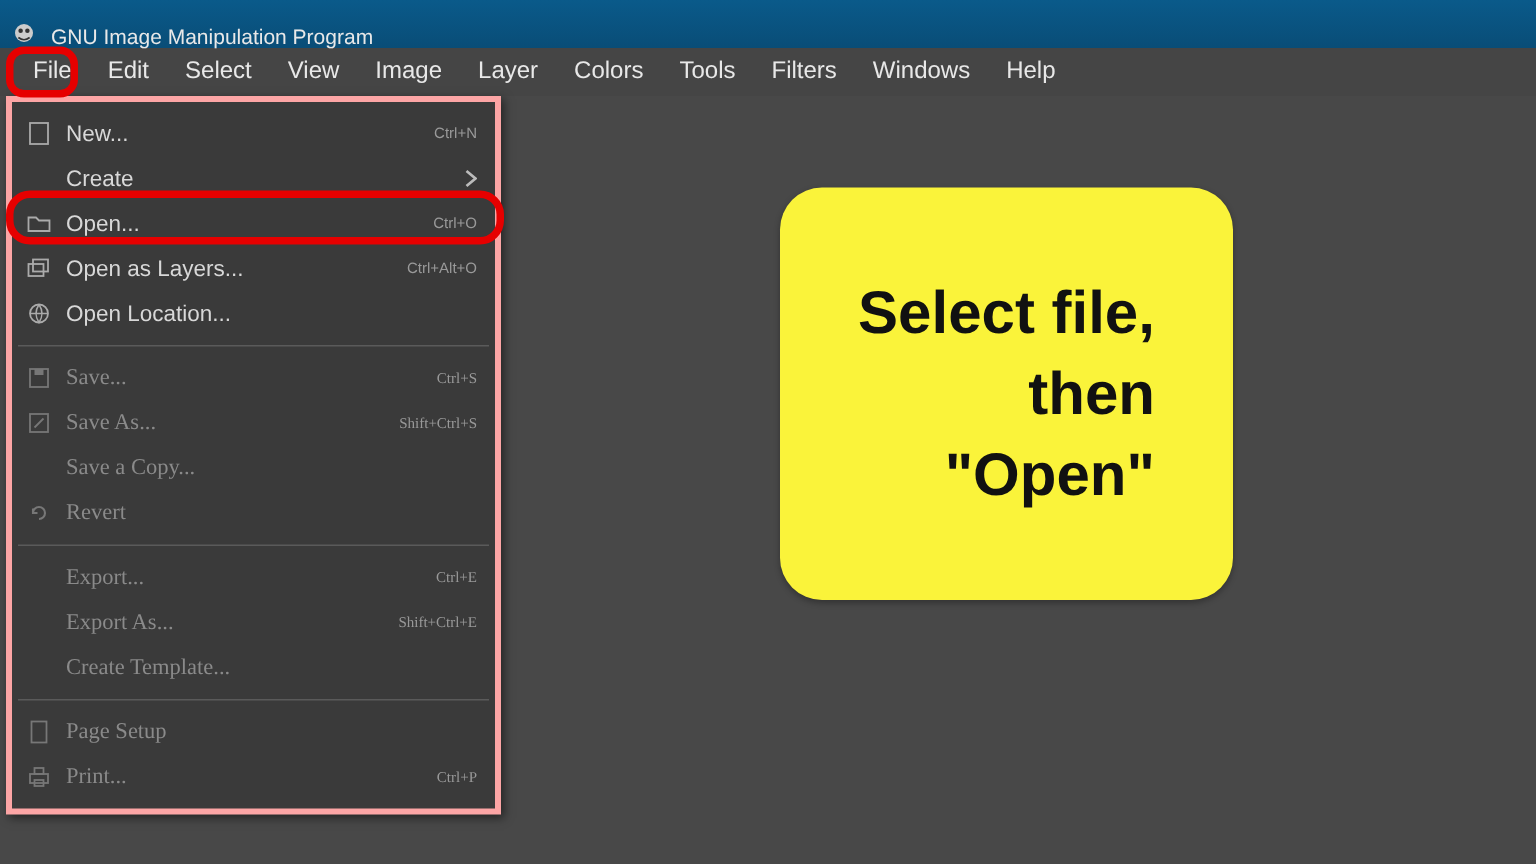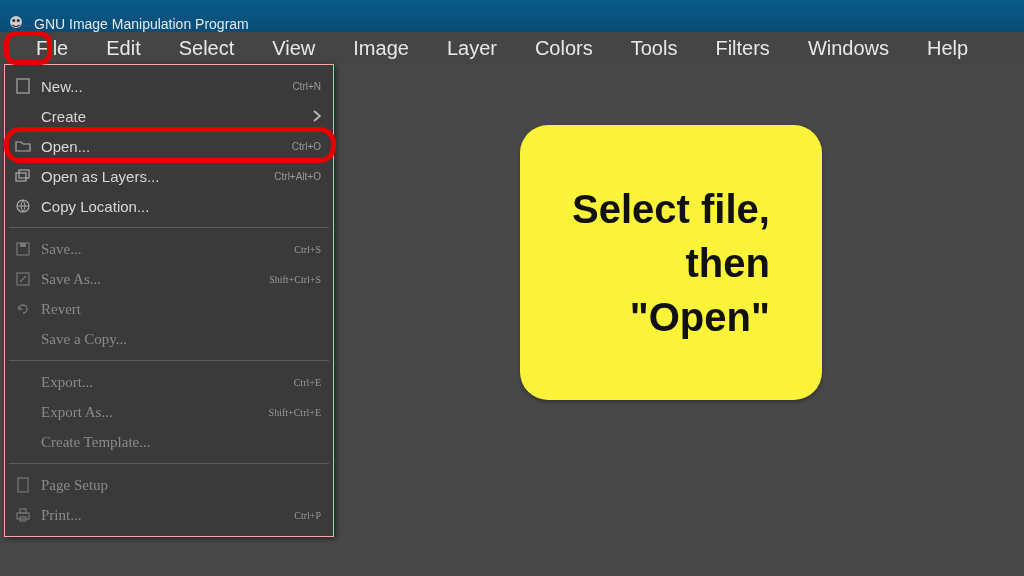--- a/index.html
+++ b/index.html
@@ -27,33 +27,32 @@
   }
   .menubar {
     height: 32px;
     background: #454545;
     display: flex;
     align-items: center;
     padding-left: 10px;
   }
   .menubar-item {
     color: #e8e8e8;
-    font-size: 20px;
+    font-size: 16px;
     padding: 4px 12px;
     cursor: pointer;
     position: relative;
-    margin-left: 14px;
   }
   .dropdown {
     position: absolute;
     top: 64px;
     left: 4px;
     width: 330px;
     background: #3a3a3a;
-    border: 1px solid #fca5a5;
+    border: 4px solid #fca5a5;
     box-shadow: 2px 2px 6px rgba(0,0,0,0.5);
     padding: 6px 0;
   }
   .dropdown-item {
     display: flex;
     align-items: center;
     height: 30px;
     padding: 0 12px 0 8px;
     color: #d8d8d8;
     font-size: 15px;
@@ -196,21 +195,21 @@
     <span class="dd-shortcut">Ctrl+Alt+O</span>
   </div>
 
   <div class="dropdown-item">
     <span class="dd-icon">
       <svg width="16" height="16" viewBox="0 0 16 16">
           <circle cx="8" cy="8" r="6" fill="none" stroke="#aaa" stroke-width="1.2"></circle>
           <path d="M2 8 H14 M8 2 Q12 8 8 14 Q4 8 8 2" fill="none" stroke="#aaa" stroke-width="1"></path>
         </svg>
     </span>
-    <span class="dd-label">Copy Location...</span>
+    <span class="dd-label">Open Location...</span>
   </div>
 
 
   <div class="dropdown-sep"></div>
 
   <div class="dropdown-item disabled">
     <span class="dd-icon">
       <svg width="14" height="14" viewBox="0 0 14 14">
           <rect x="1" y="1" width="12" height="12" fill="none" stroke="#777" stroke-width="1.2"></rect>
           <rect x="4" y="1" width="6" height="4" fill="#777"></rect>
@@ -225,32 +224,32 @@
       <svg width="14" height="14" viewBox="0 0 14 14">
           <rect x="1" y="1" width="12" height="12" fill="none" stroke="#777" stroke-width="1.2"></rect>
           <path d="M4 10 L10 4" stroke="#777" stroke-width="1.2"></path>
         </svg>
     </span>
     <span class="dd-label">Save As...</span>
     <span class="dd-shortcut">Shift+Ctrl+S</span>
   </div>
 
   <div class="dropdown-item disabled">
+    <span class="dd-icon"></span>
+    <span class="dd-label">Save a Copy...</span>
+  </div>
+
+  <div class="dropdown-item disabled">
     <span class="dd-icon">
       <svg width="14" height="14" viewBox="0 0 14 14">
           <path d="M3 7 A4 4 0 1 1 7 11" fill="none" stroke="#777" stroke-width="1.4"></path>
           <path d="M3 4 L3 7 L6 7" fill="none" stroke="#777" stroke-width="1.4"></path>
         </svg>
     </span>
     <span class="dd-label">Revert</span>
-  </div>
-
-  <div class="dropdown-item disabled">
-    <span class="dd-icon"></span>
-    <span class="dd-label">Save a Copy...</span>
   </div>
 
   <div class="dropdown-sep"></div>
 
   <div class="dropdown-item disabled">
     <span class="dd-icon"></span>
     <span class="dd-label">Export...</span>
     <span class="dd-shortcut">Ctrl+E</span>
   </div>
 

